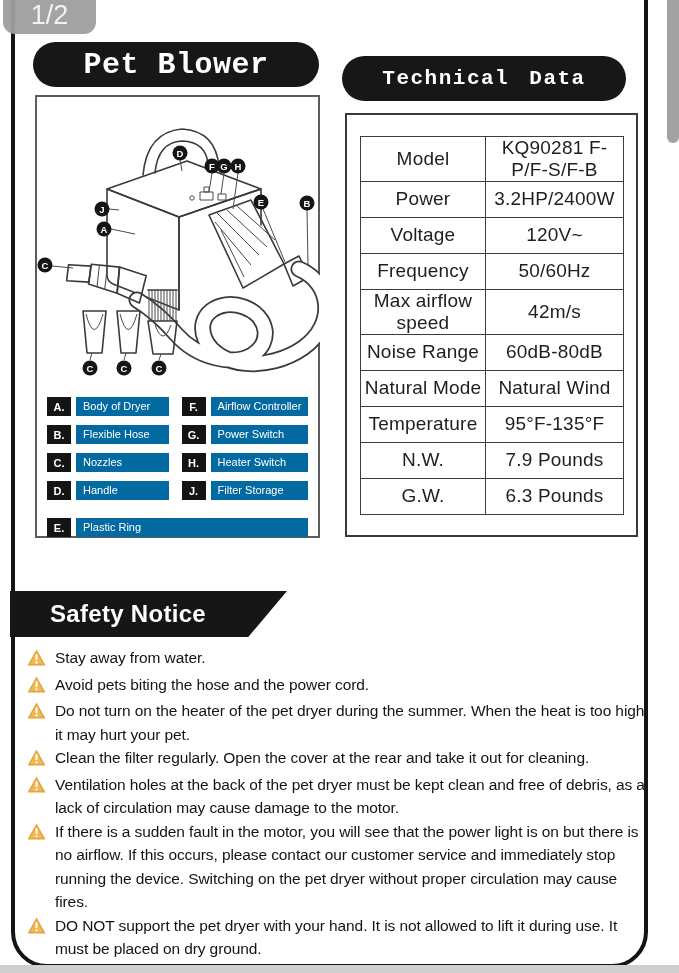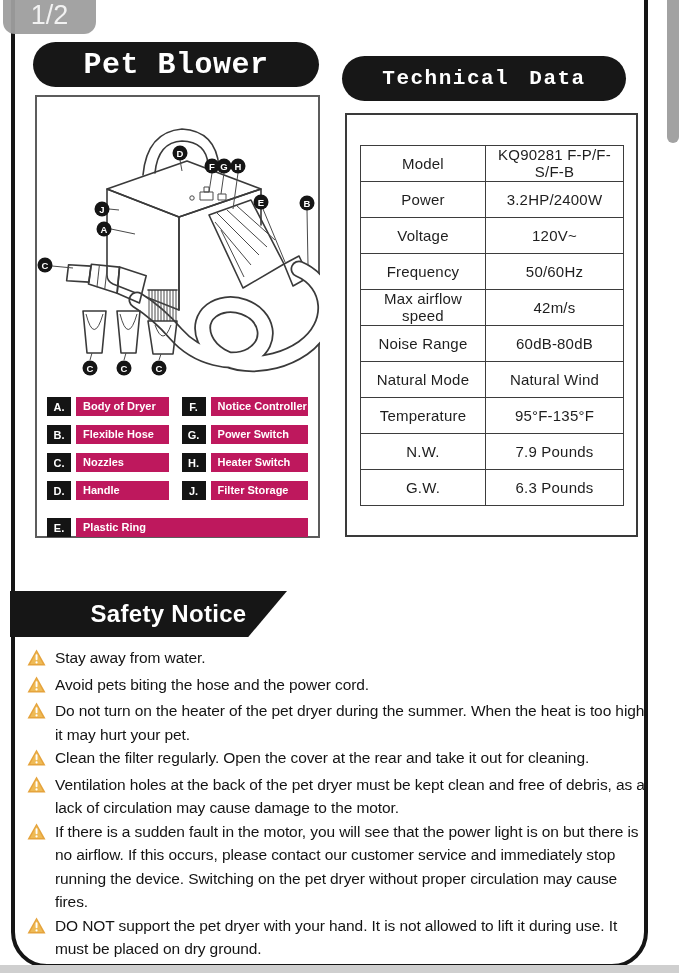--- a/index.html
+++ b/index.html
@@ -45,45 +45,45 @@
   .legend{
     position:absolute;left:0;top:300px;width:100%;box-sizing:border-box;padding:0 10px;
   }
   .legend-cols{display:grid;grid-template-columns:1fr 1.04fr;column-gap:13px;row-gap:9px;}
   .leg-item{display:flex;align-items:stretch;gap:5px;height:19px;}
   .leg-key{
     width:24px;background:#141414;color:#fff;font-size:11px;font-weight:700;
     display:flex;align-items:center;justify-content:center;flex:0 0 auto;
   }
   .leg-bar{
-    flex:1;background:#be185d;color:#fff;font-size:11px;font-weight:700;
+    flex:1;background:#0369a1;color:#fff;font-size:11px;font-weight:400;
     line-height:19px;padding-left:7px;white-space:nowrap;overflow:hidden;
   }
   .legend-full{margin-top:9px;}
   
   .table-box{
     position:absolute;left:345px;top:113px;width:293px;height:424px;
     border:2px solid #3a3a3a;box-sizing:border-box;background:#fff;
     display:flex;align-items:center;justify-content:center;
   }
   table.tech{
     border-collapse:collapse;width:264px;table-layout:fixed;
-    font-size:15px;color:#1e1e1e;
+    font-size:19px;color:#1e1e1e;
   }
   table.tech td{
     border:1.6px solid #3d3d3d;height:35px;text-align:center;vertical-align:middle;
     padding:0 2px;letter-spacing:.2px;
   }
   table.tech td.col-label{width:46%;}
   
   .safety-banner{
     position:absolute;left:10px;top:591px;width:277px;height:46px;background:#161616;
     clip-path:polygon(0 0,100% 0,86% 100%,0 100%);
     color:#fff;font-size:24px;font-weight:700;line-height:46px;
-    padding-left:40px;box-sizing:border-box;letter-spacing:.3px;text-align:center;
+    padding-left:40px;box-sizing:border-box;letter-spacing:.3px;
   }
   .safety-list{
     position:absolute;left:27px;top:646px;width:626px;
     font-size:15.5px;line-height:23.5px;letter-spacing:-.1px;color:#141414;
   }
   .safety-item{display:flex;align-items:flex-start;gap:8px;}
   .warn-icon{flex:0 0 20px;padding-top:3px;}
   .safety-text{flex:1;}
   
   .ln{fill:none;stroke:#3a3a3a;stroke-width:1.6;stroke-linejoin:round;stroke-linecap:round;}
@@ -218,21 +218,21 @@
             <span class="leg-bar">Nozzles</span>
           </div>
           <div class="leg-item">
             <span class="leg-key">D.</span>
             <span class="leg-bar">Handle</span>
           </div>
         </div>
       <div id="legend-col-right">
           <div class="leg-item" style="margin-bottom: 9px;">
             <span class="leg-key">F.</span>
-            <span class="leg-bar">Notice Controller</span>
+            <span class="leg-bar">Airflow Controller</span>
           </div>
           <div class="leg-item" style="margin-bottom: 9px;">
             <span class="leg-key">G.</span>
             <span class="leg-bar">Power Switch</span>
           </div>
           <div class="leg-item" style="margin-bottom: 9px;">
             <span class="leg-key">H.</span>
             <span class="leg-bar">Heater Switch</span>
           </div>
           <div class="leg-item" style="margin-bottom: 9px;">

